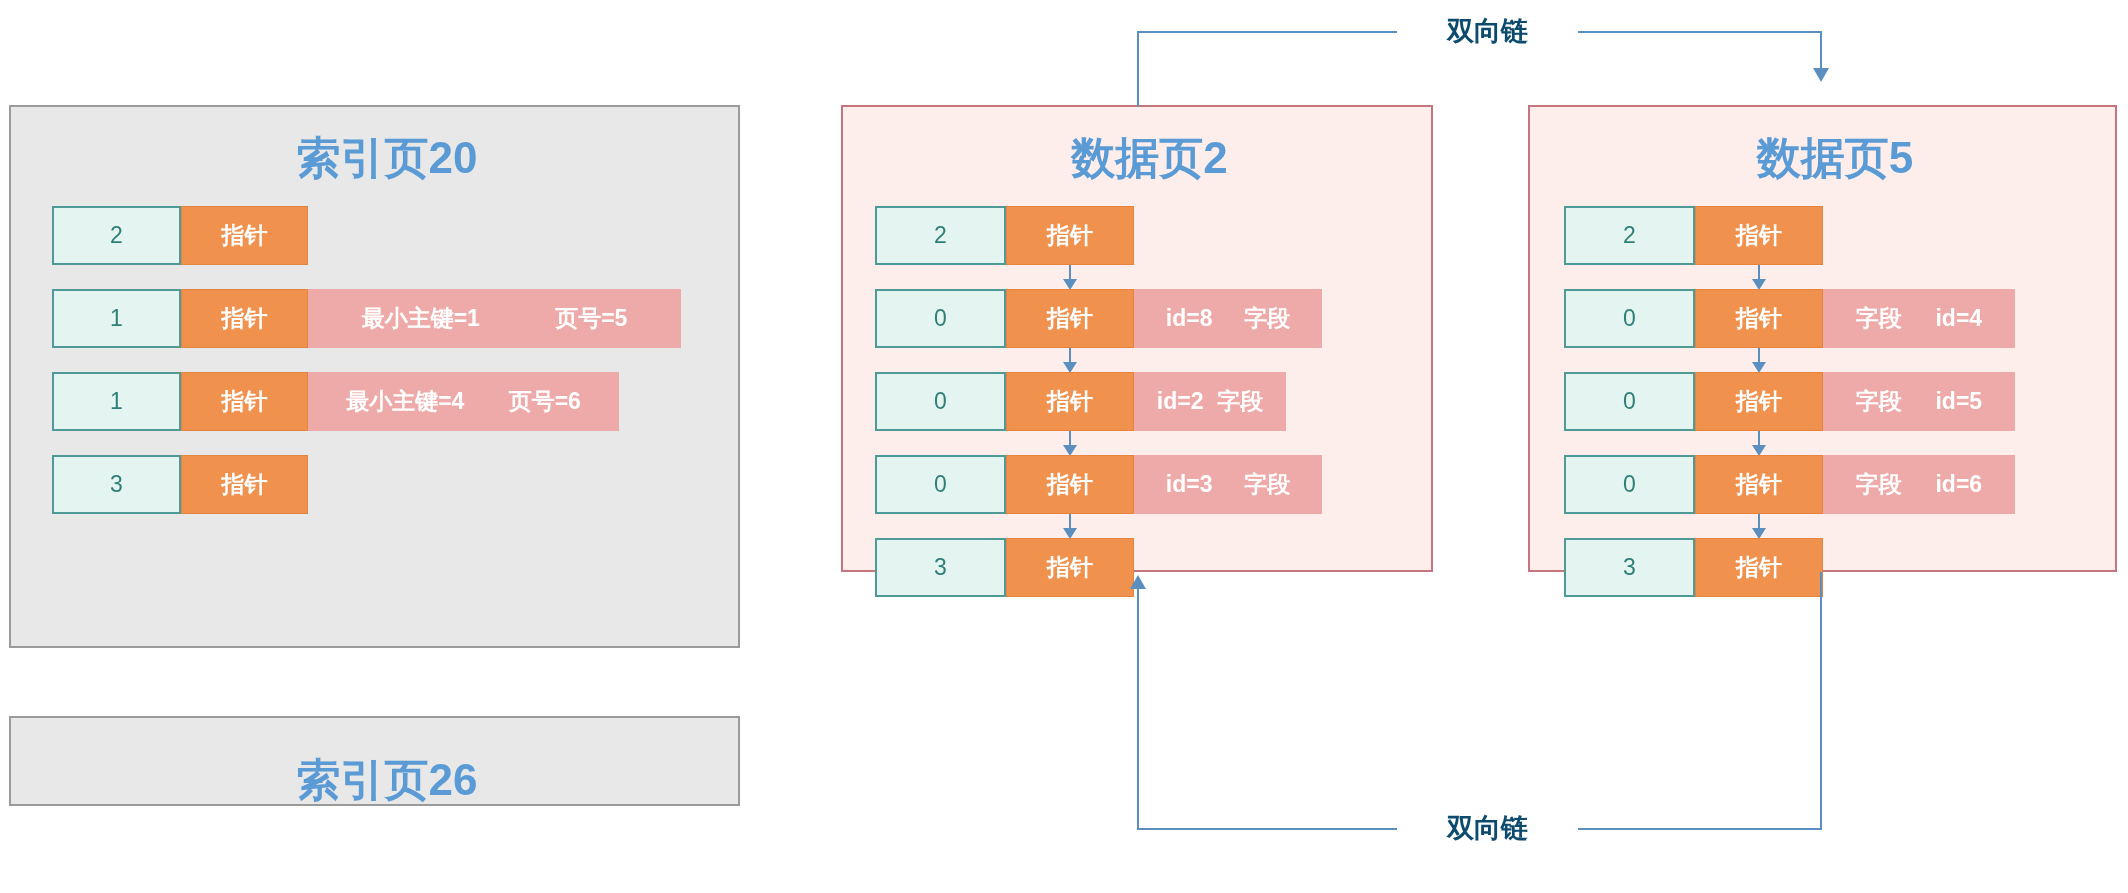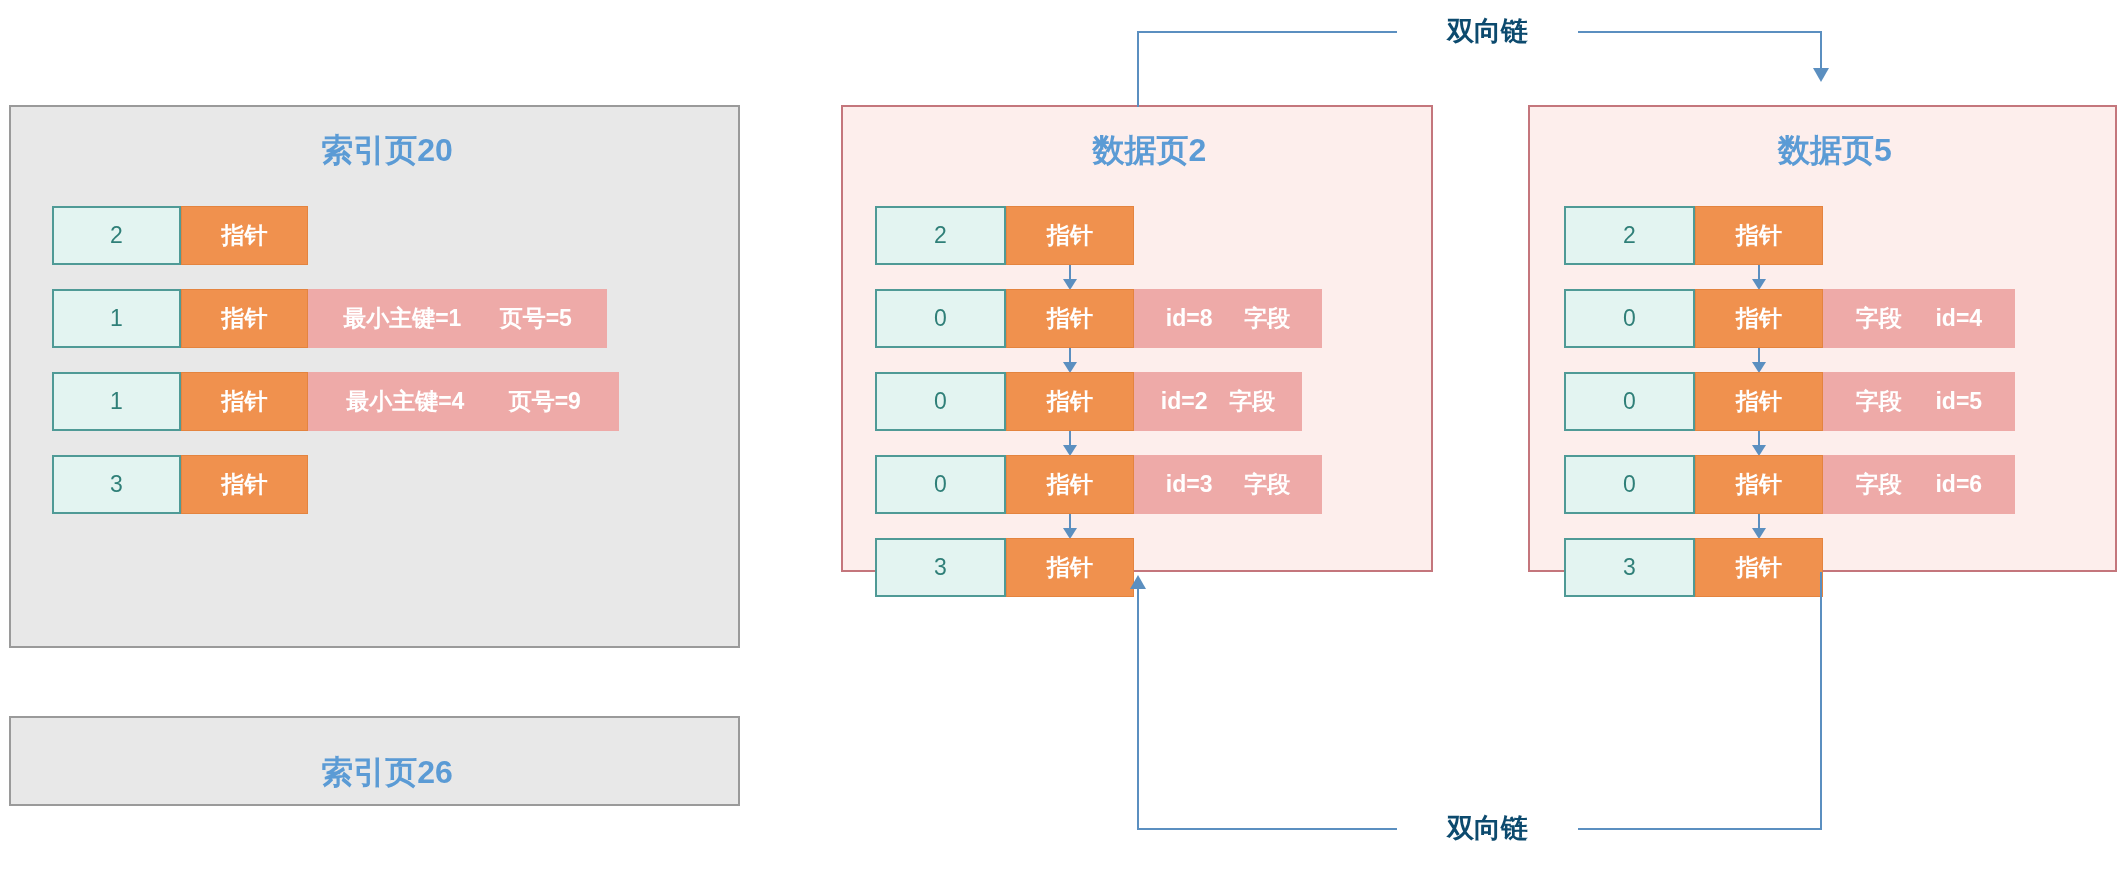--- a/index.html
+++ b/index.html
@@ -25,21 +25,21 @@
     border:2px solid #9a9a9a;
   }
   .page-box.data{
     background:#fdeeec;
     border:2px solid #c4767c;
   }
   .page-title{
     position:absolute;
     left:5px;right:0;
     text-align:center;
-    font-size:32px;
+    font-size:44px;
     font-weight:bold;
     color:#5b9bd5;
     letter-spacing:0px;
     white-space:nowrap;
     margin-left:20px;
   }
 
   
   .record{
     position:absolute;
@@ -139,32 +139,32 @@
     <div class="page-title" style="top:22px;">索引页20</div>
 
     <div class="record" style="left:41px; top:99px;">
       <div class="cell-key" style="width:129px;">2</div>
       <div class="cell-ptr" style="width:127px;">指针</div>
     </div>
 
     <div class="record" style="left:41px; top:182px;">
       <div class="cell-key" style="width:129px;">1</div>
       <div class="cell-ptr" style="width:127px;">指针</div>
-      <div class="cell-data" style="width:299px;">
+      <div class="cell-data" style="width:373px;">
         <span>最小主键=1</span>
         <span>页号=5</span>
       </div>
     </div>
 
     <div class="record" style="left:41px; top:265px;">
       <div class="cell-key" style="width:129px;">1</div>
       <div class="cell-ptr" style="width:127px;">指针</div>
       <div class="cell-data" style="width:311px;">
         <span>最小主键=4</span>
-        <span>页号=9</span>
+        <span>页号=6</span>
       </div>
     </div>
 
     <div class="record" style="left:41px; top:348px;">
       <div class="cell-key" style="width:129px;">3</div>
       <div class="cell-ptr" style="width:127px;">指针</div>
     </div>
   </div>
 
   <div class="page-box index" style="left:9px; top:716px; width:731px; height:90px;">
@@ -186,21 +186,21 @@
       <div class="cell-data" style="width:188px;">
         <span>id=8</span>
         <span>字段</span>
       </div>
     </div>
     <div class="down-arrow" style="left:226px; top:241px; height:15px;"></div>
 
     <div class="record" style="left:32px; top:265px;">
       <div class="cell-key" style="width:131px;">0</div>
       <div class="cell-ptr" style="width:128px;">指针</div>
-      <div class="cell-data" style="width:168px;">
+      <div class="cell-data" style="width:152px;">
         <span>id=2</span>
         <span>字段</span>
       </div>
     </div>
     <div class="down-arrow" style="left:226px; top:324px; height:15px;"></div>
 
     <div class="record" style="left:32px; top:348px;">
       <div class="cell-key" style="width:131px;">0</div>
       <div class="cell-ptr" style="width:128px;">指针</div>
       <div class="cell-data" style="width:188px;">

